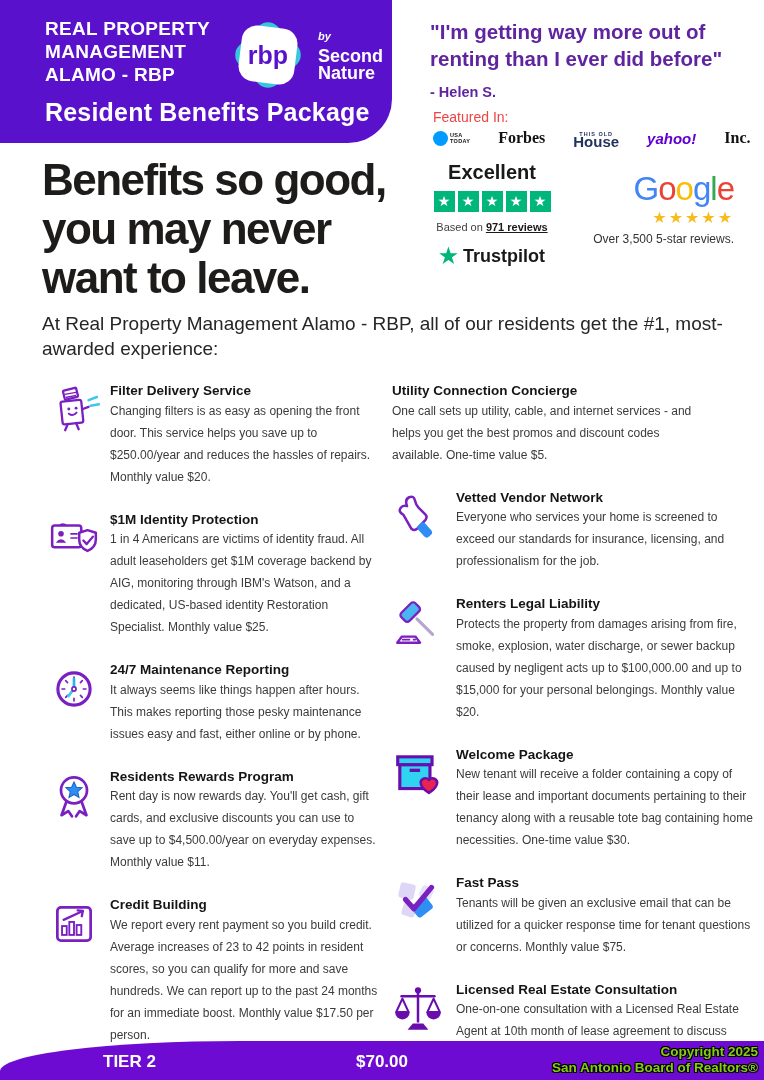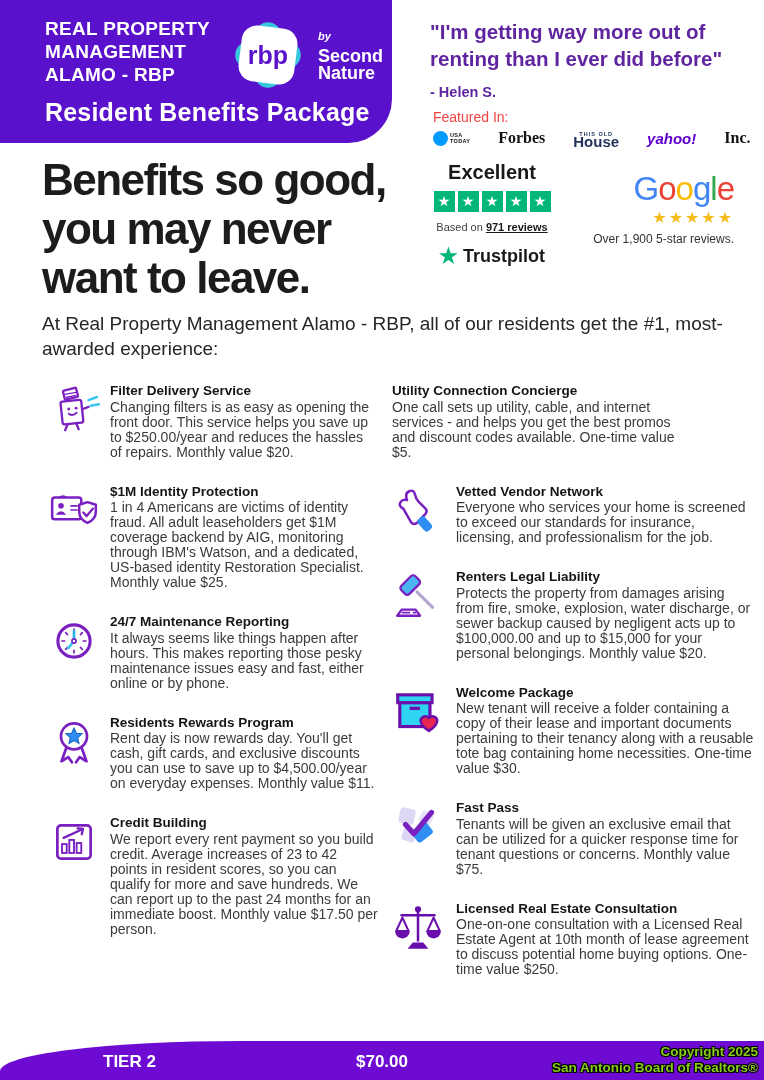--- a/index.html
+++ b/index.html
@@ -74,21 +74,21 @@
   .col-left { left:48px; width:336px; }
   .col-right { left:392px; width:366px; }
   .benefit { display:flex; margin-bottom:24px; }
   .b-icon { flex:0 0 62px; padding-top:1px; }
   .b-icon svg { width:52px; height:52px; }
   .col-right .b-icon { flex:0 0 64px; }
   .b-text { }
   .col-left .b-text { width:268px; }
   .col-right .b-text { width:300px; }
   .b-title { font-weight:700; font-size:13.5px; color:#151515; line-height:15.5px; }
-  .b-desc { font-size:14px; line-height:15px; color:#3b3b3b; margin-top:1px; }
+  .b-desc { font-size:12px; line-height:22px; color:#3b3b3b; margin-top:1px; }
 
   
   .footer { position:absolute; left:0; bottom:0; width:764px; height:39px;
             background:#6d0bd3; border-top-left-radius:240px 30px; color:#fff; }
   .f-tier { position:absolute; left:103px; top:11px; font-size:17px; font-weight:700; }
   .f-price { position:absolute; left:0; width:764px; text-align:center; top:11px;
              font-size:17px; font-weight:700; }
   .f-copy { position:absolute; right:6px; top:3px; text-align:right; font-size:13.5px;
             line-height:16px; font-weight:700; color:#84cc16;
             text-shadow:-1px -1px 0 #000, 1px -1px 0 #000, -1px 1px 0 #000, 1px 1px 0 #000; }
@@ -165,21 +165,21 @@
     </div>
     <div class="tp-logo">
       <span class="tp-star-glyph">★</span>
       <span>Trustpilot</span>
     </div>
   </div>
 
   <div class="g-block">
     <div class="g-word"><span class="g-blue">G</span><span class="g-red">o</span><span class="g-yellow">o</span><span class="g-blue">g</span><span class="g-green">l</span><span class="g-red">e</span></div>
     <div class="g-stars">★★★★★</div>
-    <div class="g-caption">Over 1,900 5-star reviews.</div>
+    <div class="g-caption">Over 3,500 5-star reviews.</div>
   </div>
 
   <div class="intro">At Real Property Management Alamo - RBP, all of our residents get the #1, most-awarded experience:</div>
 
   <div class="col col-left">
 
     <div class="benefit">
       <div class="b-icon">
         <svg viewBox="0 0 50 50">
           <g stroke="#7a1fc0" stroke-width="2.2" fill="#fff" stroke-linejoin="round" stroke-linecap="round">

